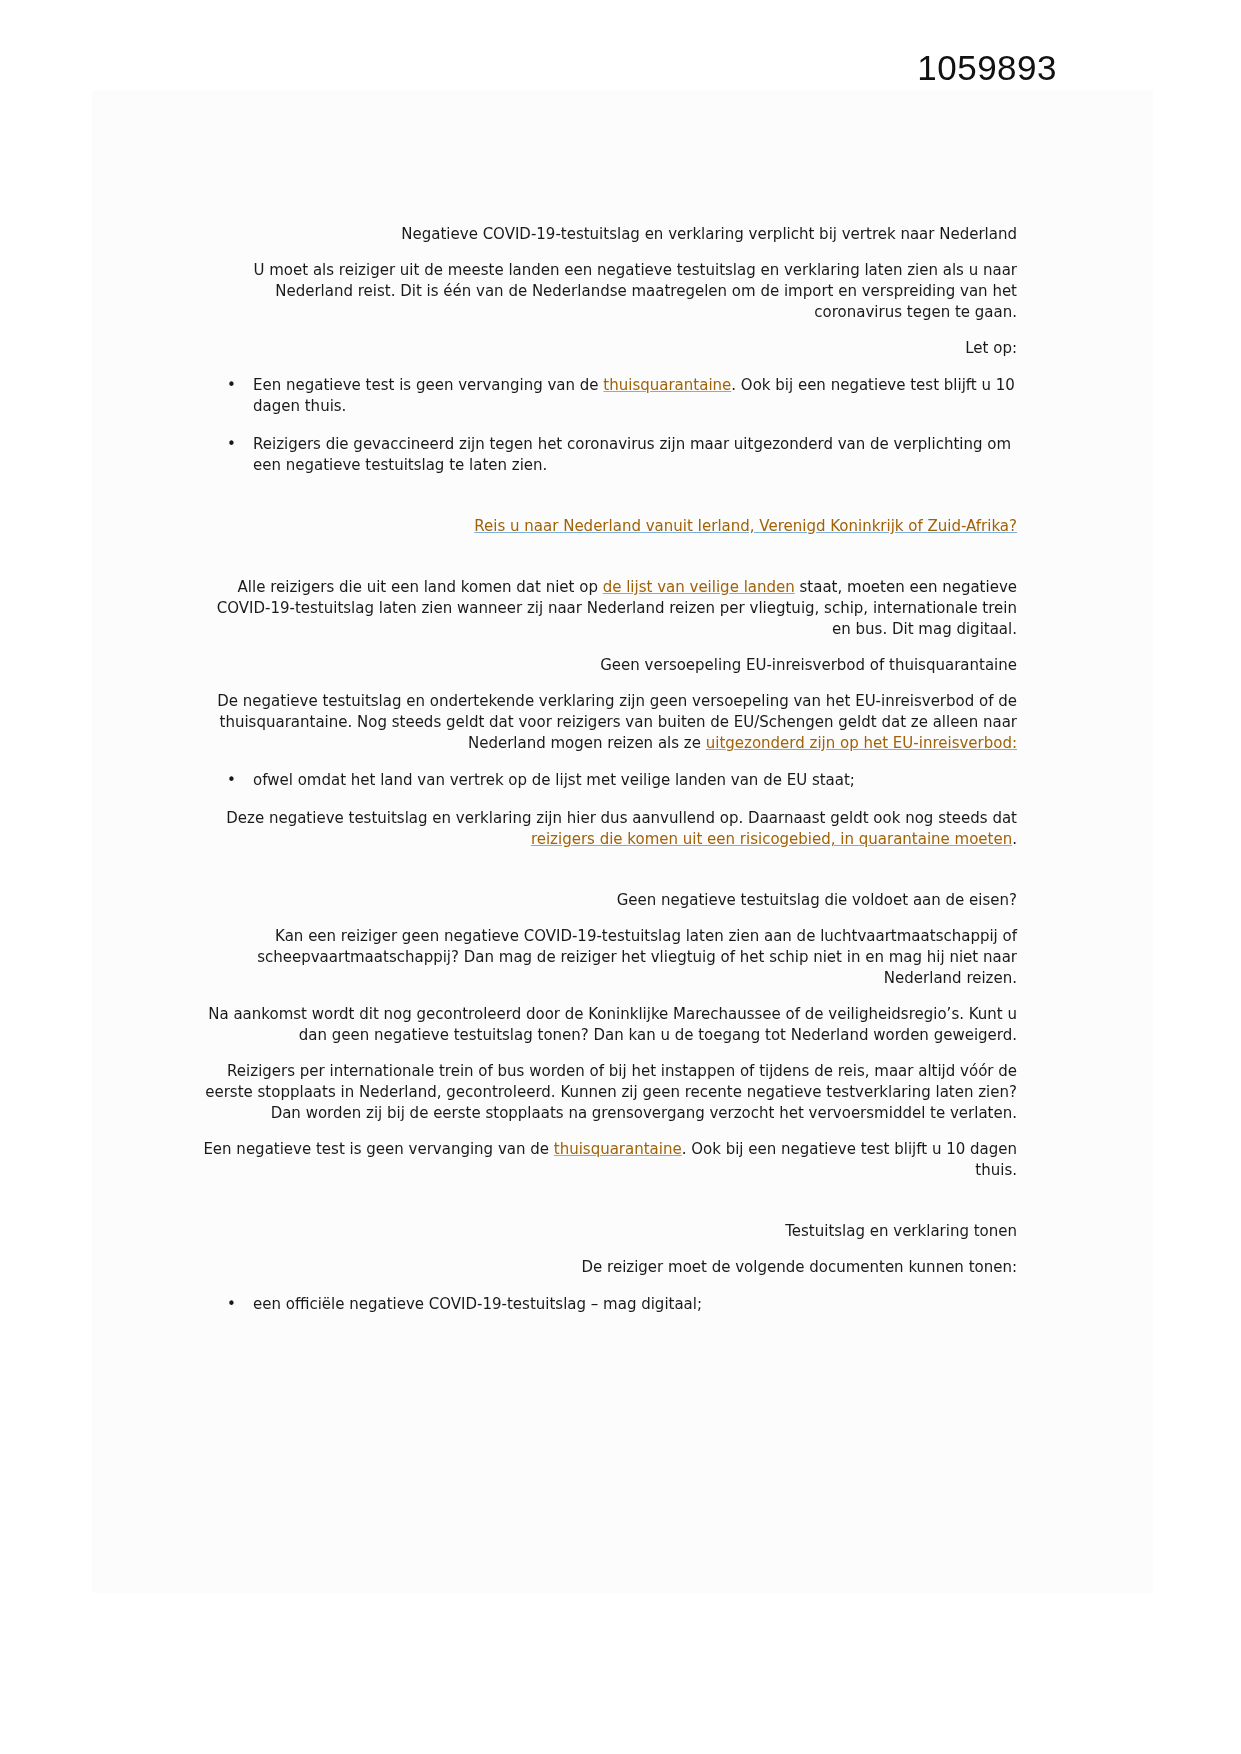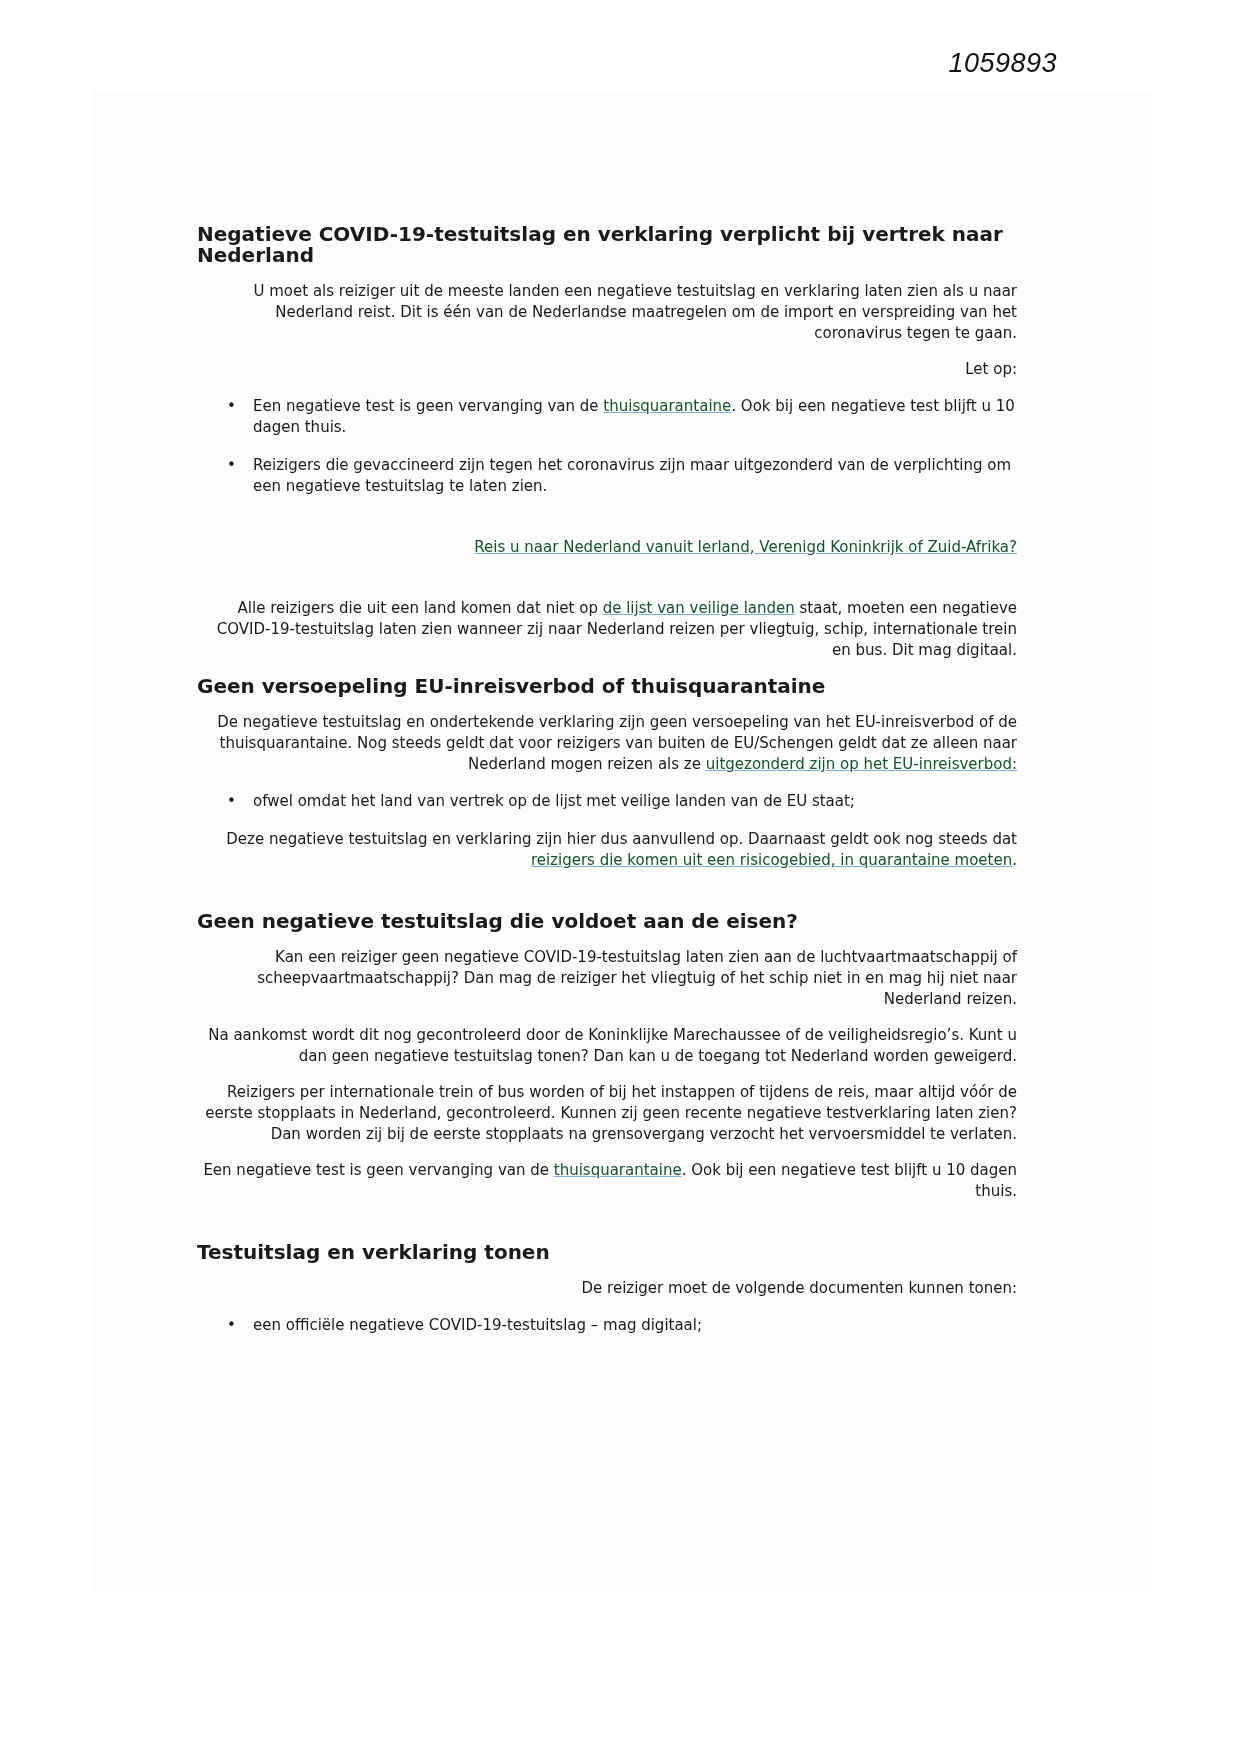--- a/index.html
+++ b/index.html
@@ -7,65 +7,65 @@
   body {
     position: relative;
     font-family: "DejaVu Sans", sans-serif;
     color: #1a1a1a;
   }
   .page-number {
     position: absolute;
     top: 48px;
     right: 184px;
     font-family: "Liberation Sans", sans-serif;
-    font-size: 27px;
+    font-size: 35px;
     color: #111;
     letter-spacing: 0.5px;
-    font-style: italic;
   }
   .page-sheet {
     position: absolute;
     left: 92px;
     top: 90px;
     width: 1061px;
     height: 1503px;
     background: #fcfcfc;
   }
   .doc-content {
     position: absolute;
     left: 105px;
     top: 124px;
     width: 820px;
     font-size: 15px;
     line-height: 21px;
   }
   .doc-content p { margin: 0 0 15px 0; text-align: right; }
   .doc-content h2 {
-    font-size: 20px;
-    font-weight: bold;
+    font-size: 15px;
+    font-weight: normal;
     line-height: 21px;
     margin: 10px 0 15px 0;
+    text-align: right;
   }
   .doc-content ul {
     list-style: none;
     margin: 16px 0 16px 0;
   }
   .doc-content li {
     position: relative;
     padding-left: 56px;
     margin-bottom: 17px;
   }
   .doc-content li::before {
     content: "\2022";
     position: absolute;
     left: 30px;
     top: 0;
   }
   .doc-content a {
-    color: #14532d;
+    color: #a16207;
     text-decoration: underline;
     text-decoration-color: #7aaede;
   }
   .gap-lg { margin-top: 40px !important; }
 </style>
 </head>
 <body>
 
 <div class="page-number">1059893</div>
 

